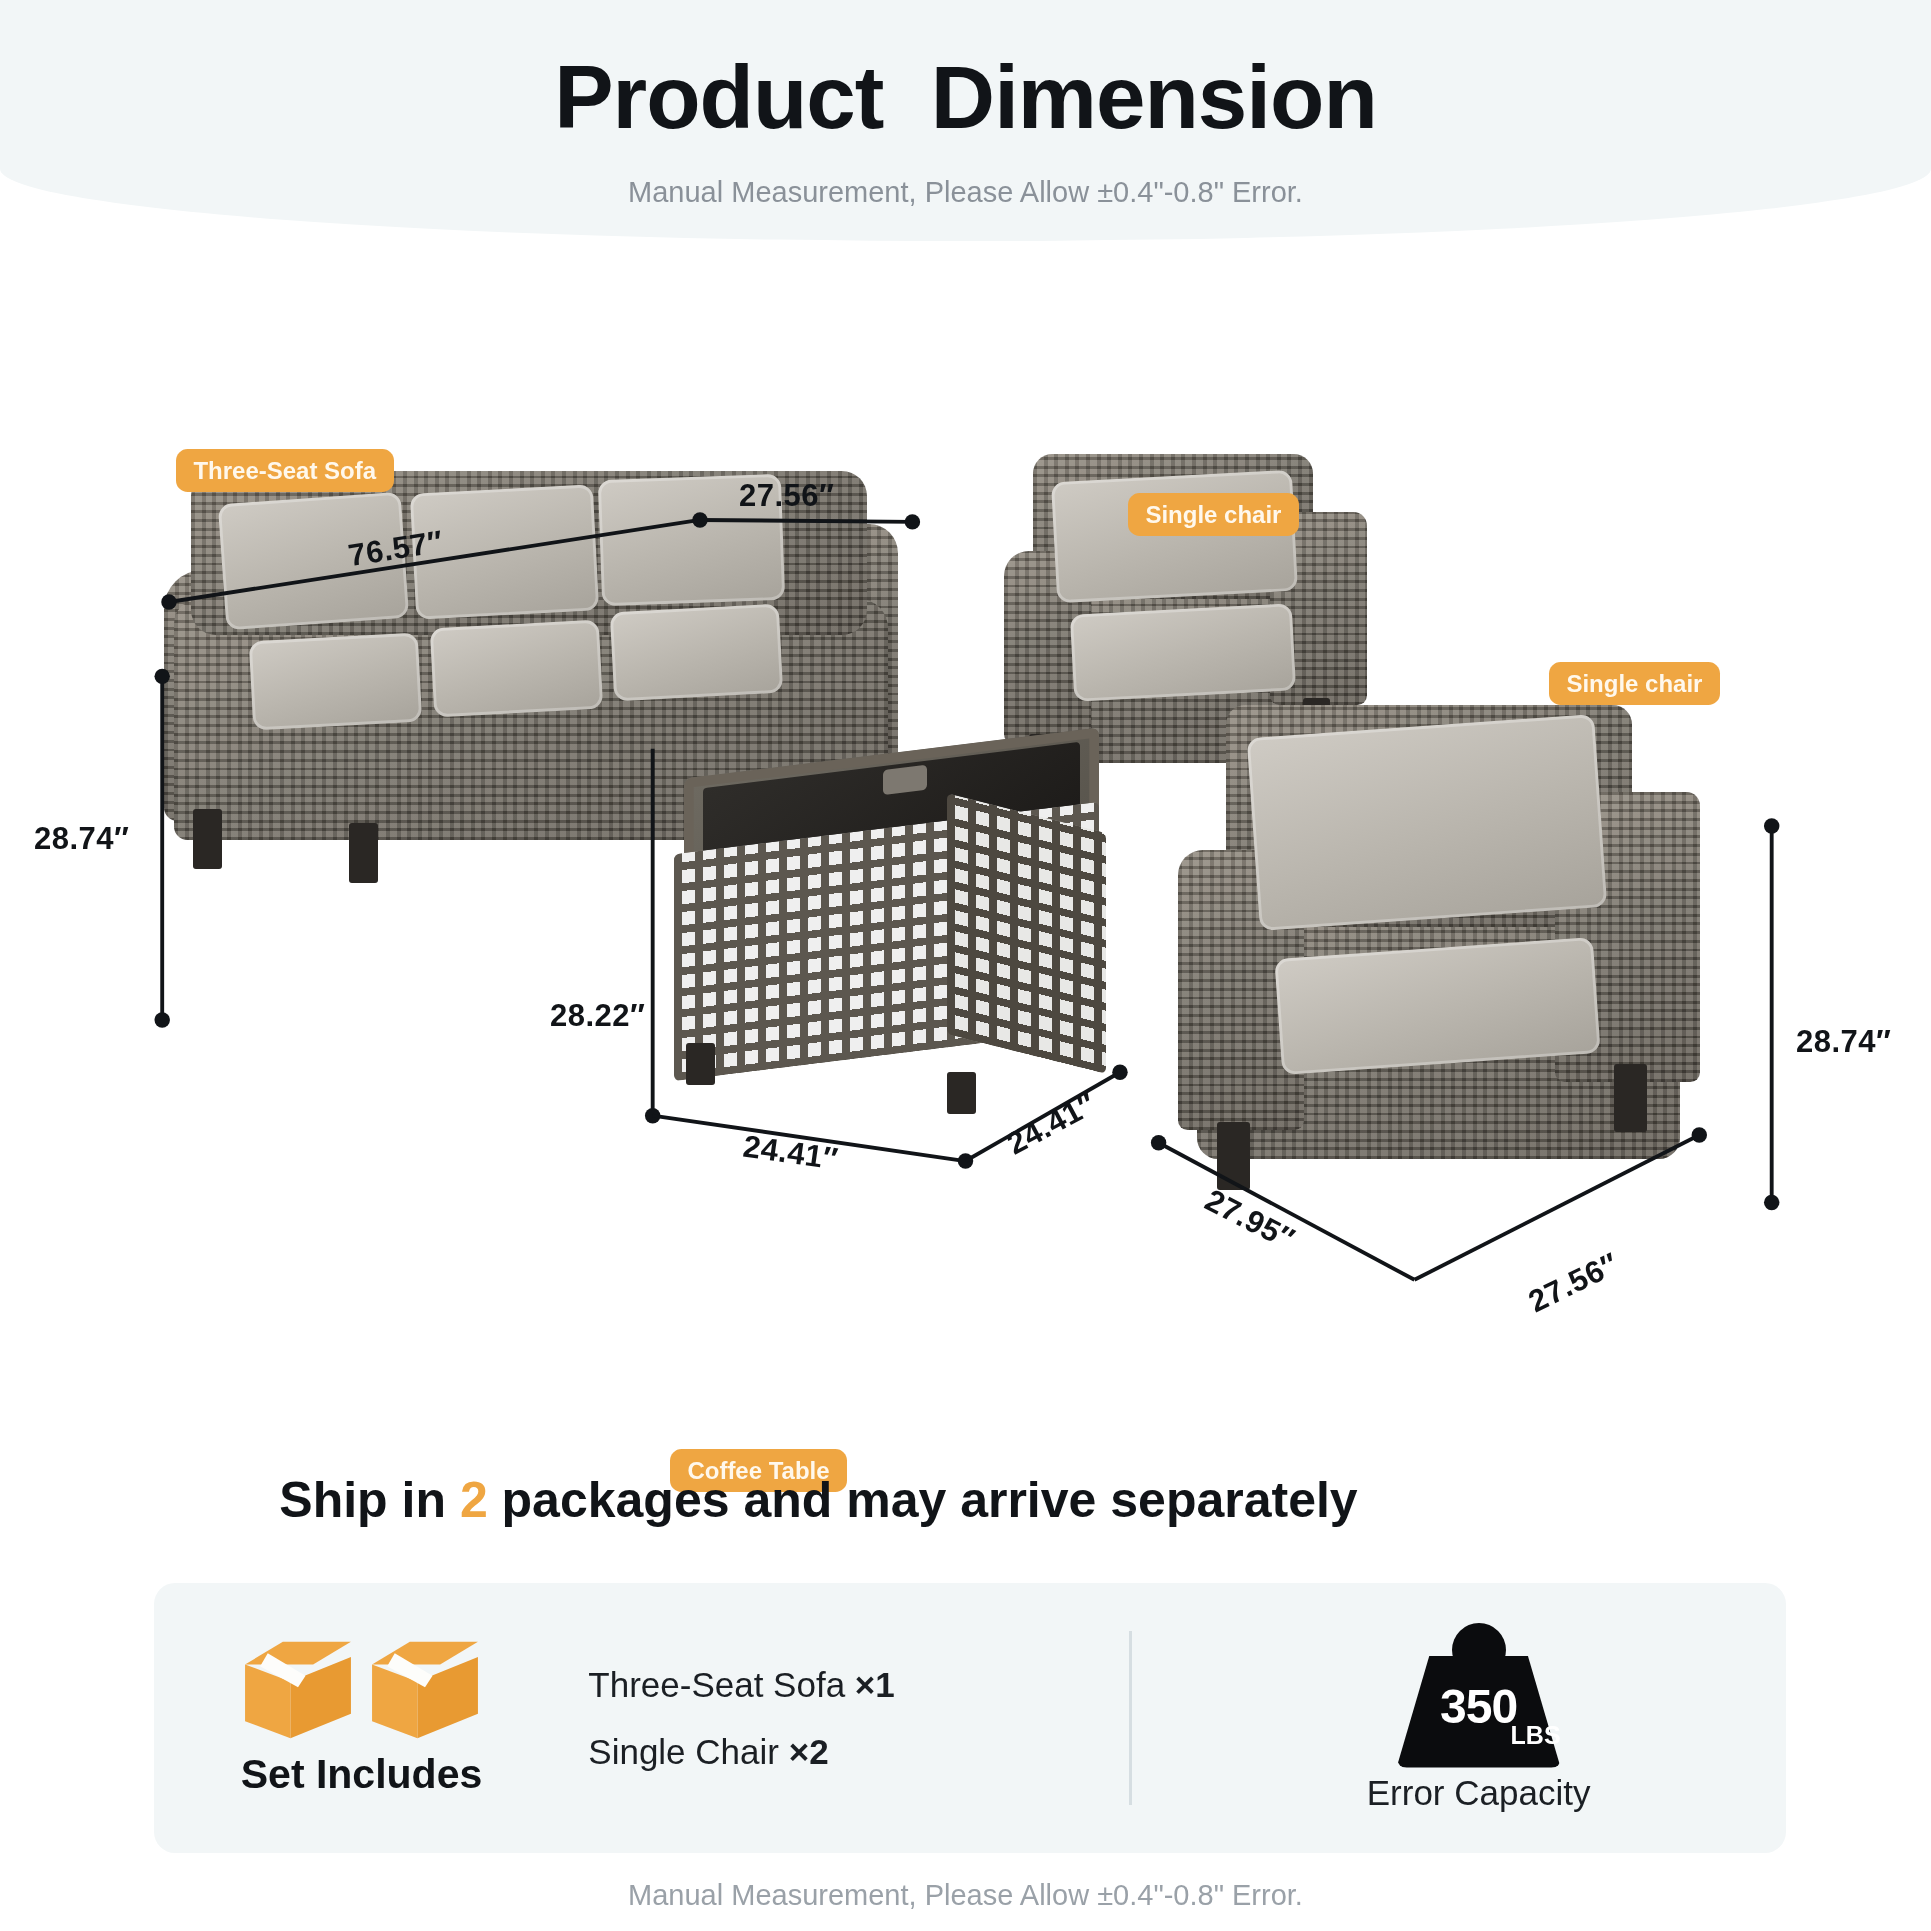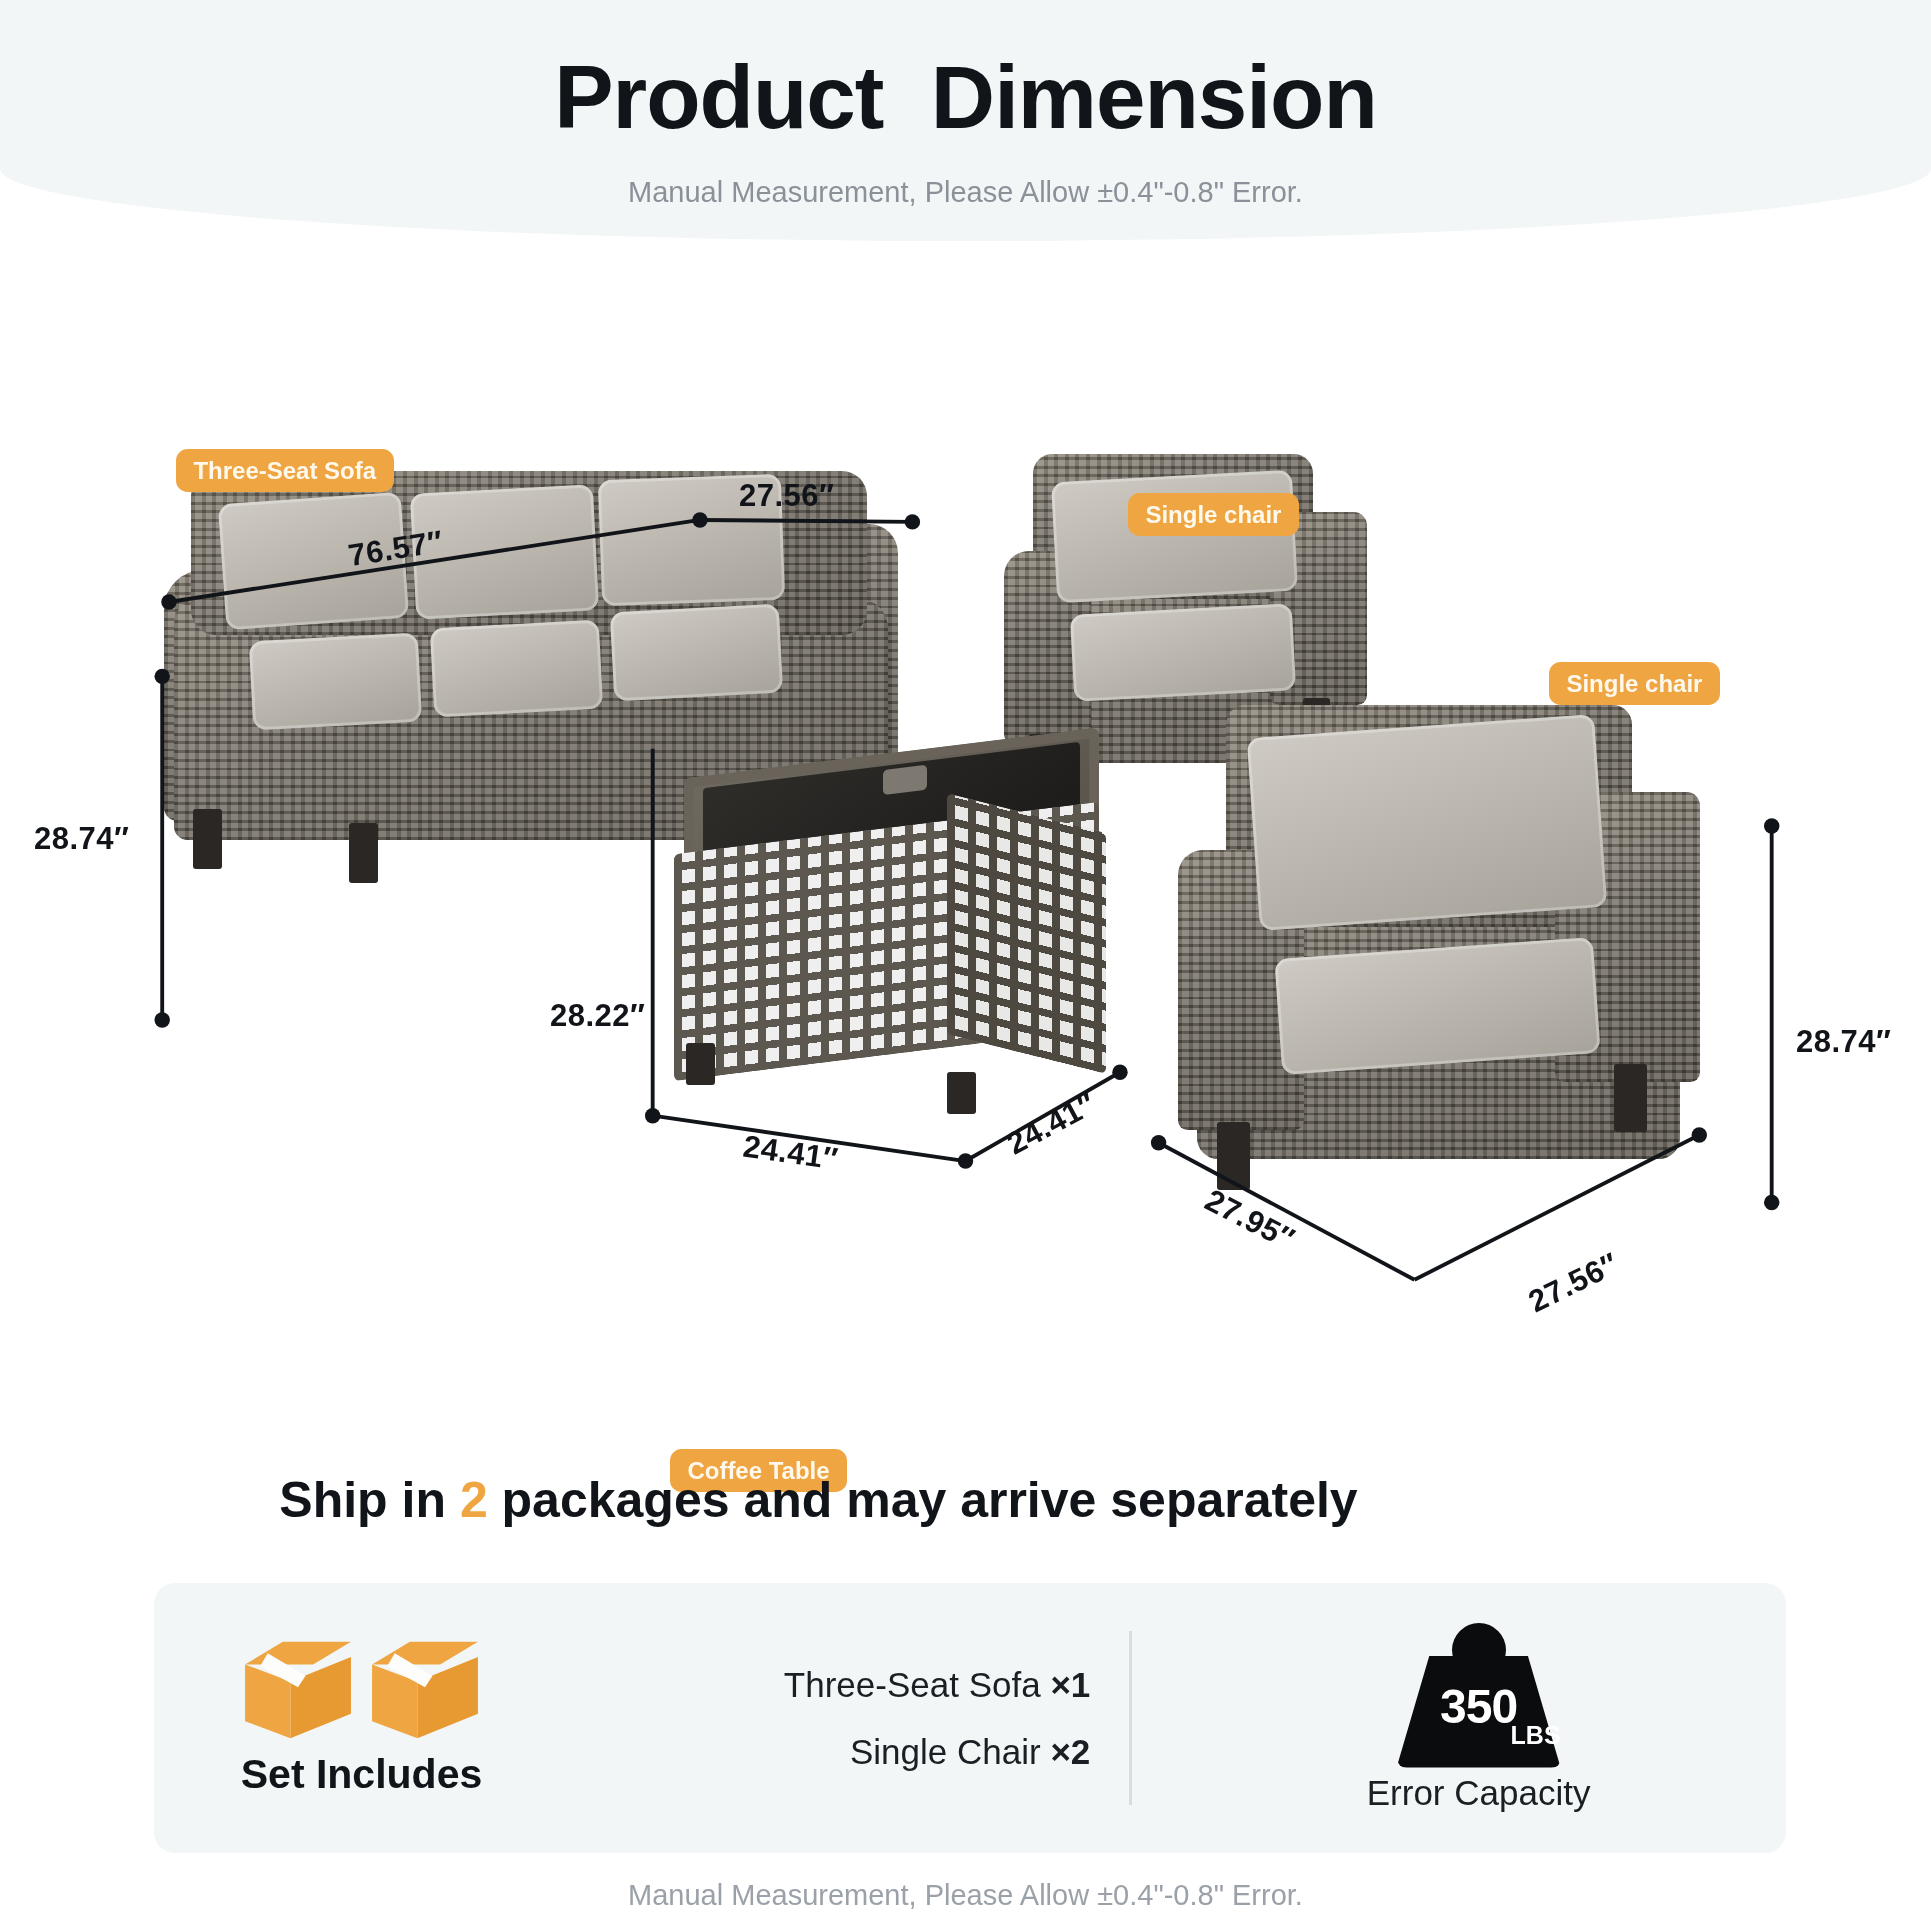--- a/index.html
+++ b/index.html
@@ -140,21 +140,21 @@
 
   
   .card{
     position:absolute;left:154px;top:1583px;width:1632px;height:270px;
     background:#f2f6f7;border-radius:21px;
   }
   .card-inner{position:absolute;inset:0;display:flex;align-items:center;}
   .set-col{width:415px;display:flex;flex-direction:column;align-items:center;justify-content:center;gap:9.7px;}
   .boxes{display:flex;gap:13.5px;}
   .set-label{font-size:41px;font-weight:bold;color:#111418;}
-  .list-col{flex:0 0 502px;display:flex;flex-direction:column;justify-content:center;gap:27px;padding-left:19.3px;text-align:right;}
+  .list-col{flex:0 0 502px;display:flex;flex-direction:column;justify-content:center;gap:27px;padding-left:19.3px;}
   .list-col .row{font-size:35px;color:#1b1f24;white-space:nowrap;}
   .list-col .row b{font-weight:bold;}
   .divider{width:2.9px;height:174px;background:#d6dee2;margin:0 39px;}
   .wc-col{flex:1;display:flex;flex-direction:column;align-items:center;justify-content:center;gap:5.8px;}
   .wc-label{font-size:35px;color:#1b1f24;}
   .weight-icon{position:relative;width:164px;height:145px;}
   .wi-knob{position:absolute;left:50%;top:0;transform:translateX(-50%);width:54px;height:54px;border-radius:50%;background:#0b0c0e;}
   .wi-body{
     position:absolute;left:0;top:33px;width:164px;height:112px;background:#0b0c0e;
     clip-path:polygon(20% 0,80% 0,100% 100%,0 100%);

